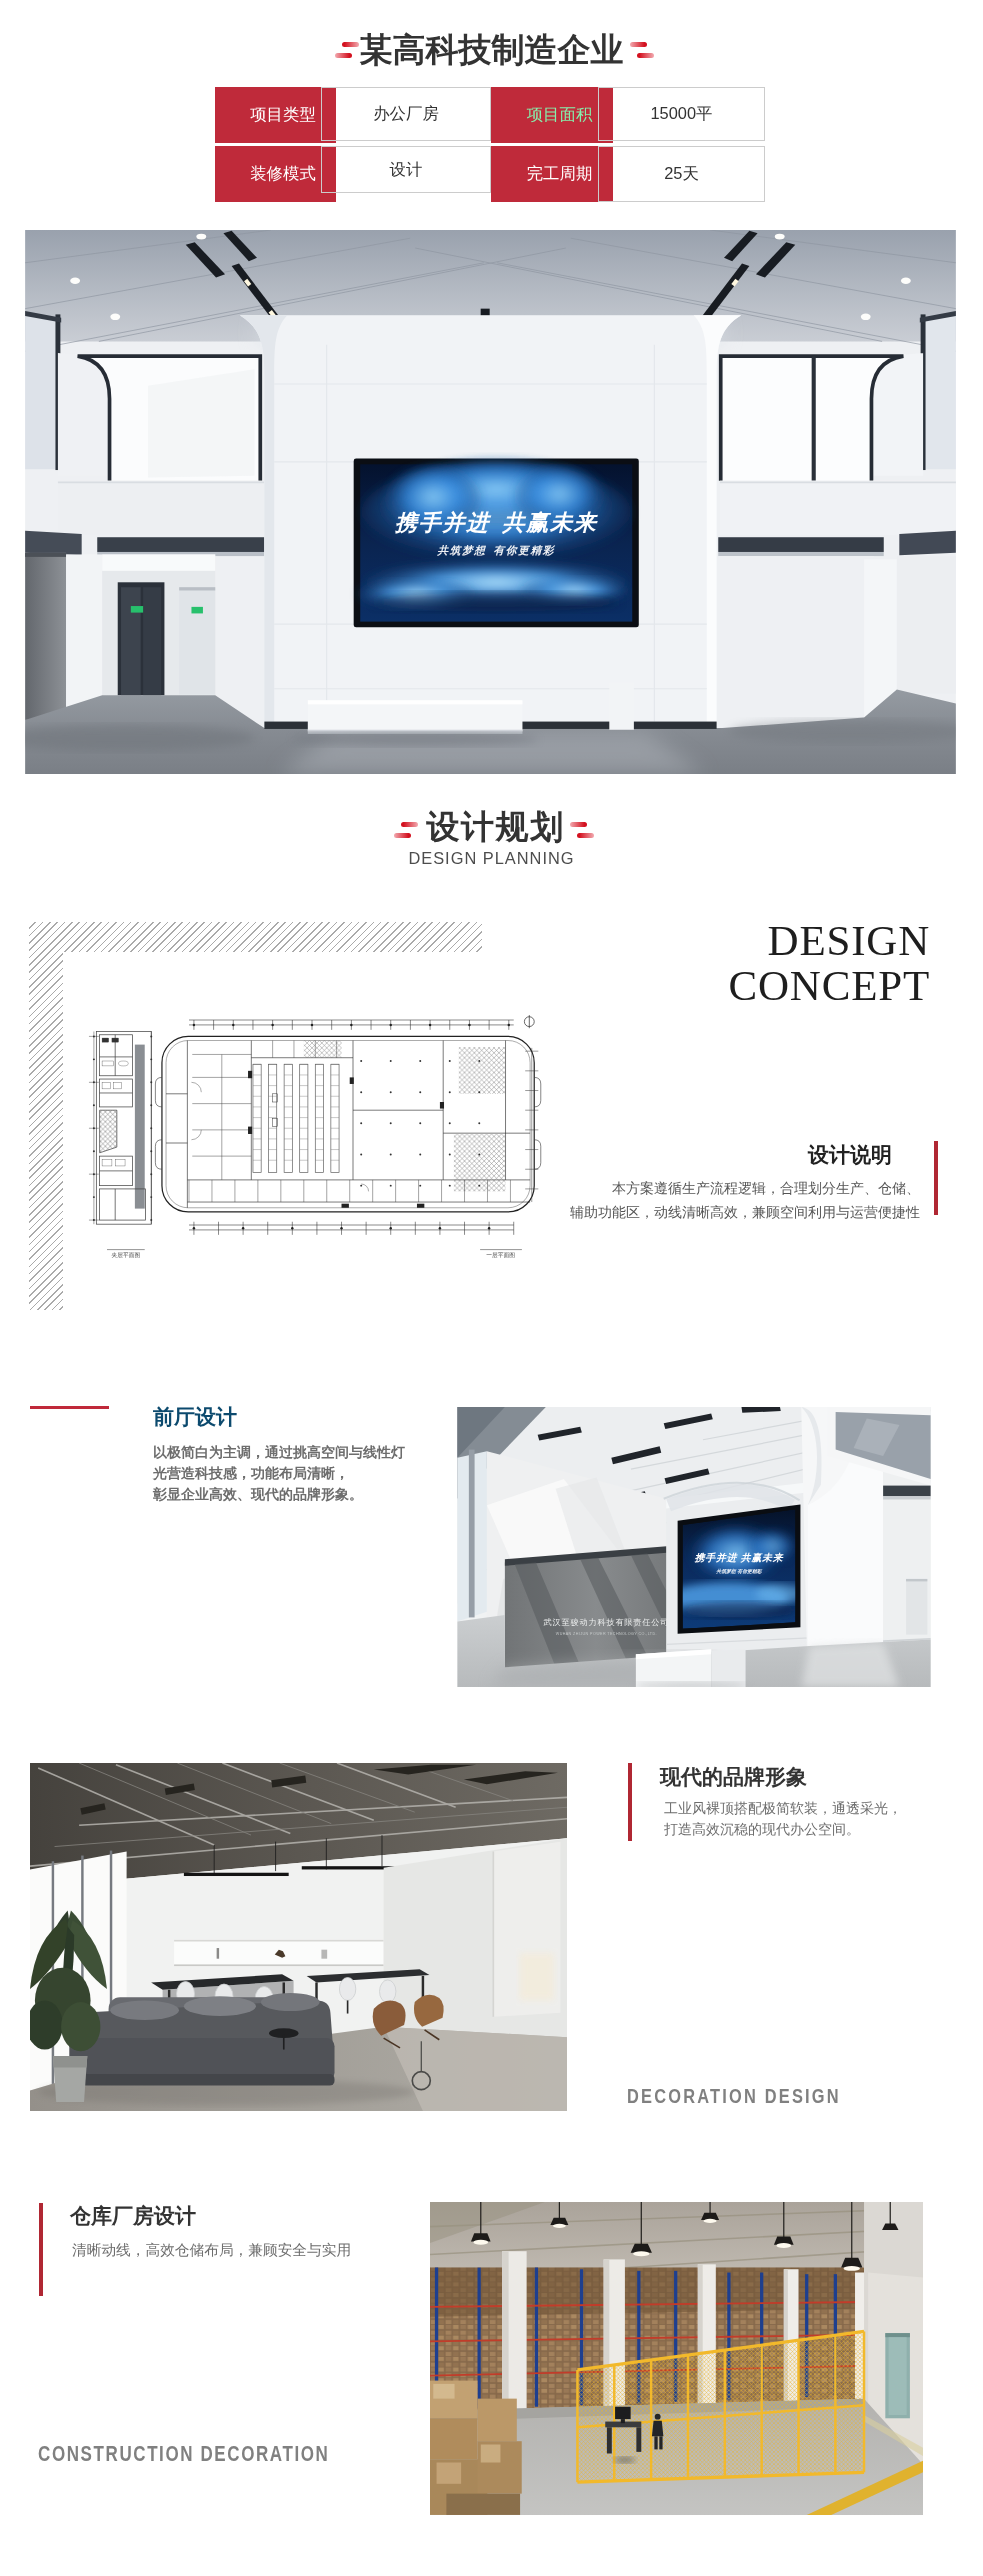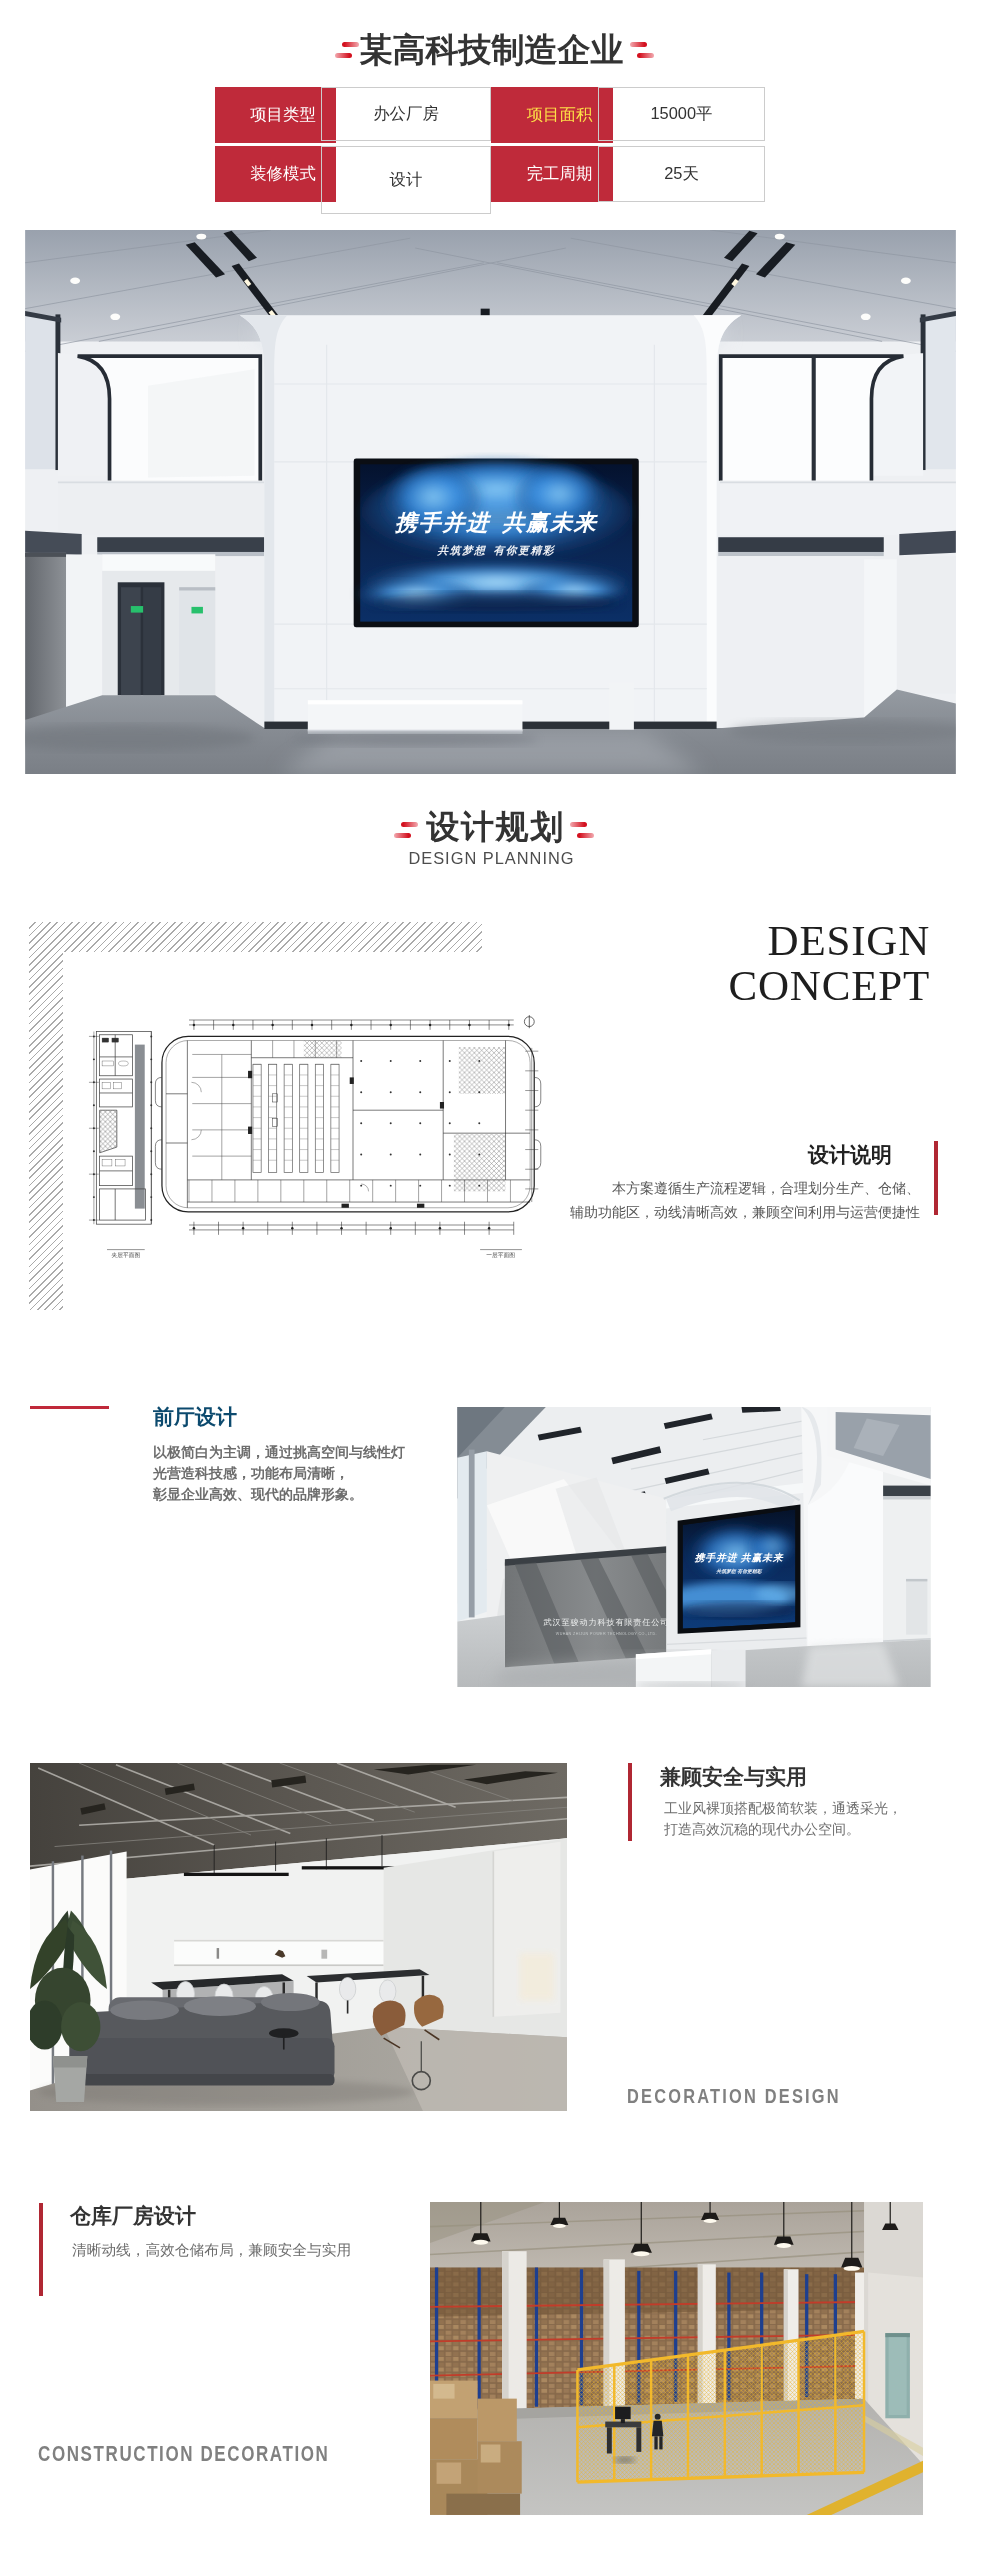--- a/index.html
+++ b/index.html
@@ -24,24 +24,24 @@
       <div class="b2"></div>
     </div>
   <div class="mark flip" style="left:630px;top:42px;">
       <div class="b1"></div>
       <div class="b2"></div>
     </div>
 
   <div class="abs" style="left:215px;top:87px;width:550px;height:115px;">
     <div class="abs red" style="left:0;top:0;width:106px;height:56px;color:#fff;font-size:16.4px;display:flex;align-items:center;justify-content:center;">项目类型</div>
     <div class="abs" style="left:106px;top:0;width:170px;height:54px;border:0.8px solid #ccc;box-sizing:border-box;color:#333;font-size:16.4px;display:flex;align-items:center;justify-content:center;">办公厂房</div>
-    <div class="abs red" style="left:276px;top:0;width:107px;height:56px;color:#fde047;font-size:16.4px;display:flex;align-items:center;justify-content:center;">项目面积</div>
+    <div class="abs red" style="left:276px;top:0;width:107px;height:56px;color:#86efac;font-size:16.4px;display:flex;align-items:center;justify-content:center;">项目面积</div>
     <div class="abs" style="left:383px;top:0;width:167px;height:54px;border:0.8px solid #ccc;box-sizing:border-box;color:#333;font-size:16.4px;display:flex;align-items:center;justify-content:center;">15000平</div>
     <div class="abs red" style="left:0;top:59px;width:106px;height:56px;color:#fff;font-size:16.4px;display:flex;align-items:center;justify-content:center;">装修模式</div>
-    <div class="abs" style="left:106px;top:59px;width:170px;height:68px;border:0.8px solid #ccc;box-sizing:border-box;color:#333;font-size:16.4px;display:flex;align-items:center;justify-content:center;">设计</div>
+    <div class="abs" style="left:106px;top:59px;width:170px;height:47px;border:0.8px solid #ccc;box-sizing:border-box;color:#333;font-size:16.4px;display:flex;align-items:center;justify-content:center;">设计</div>
     <div class="abs red" style="left:276px;top:59px;width:107px;height:56px;color:#fff;font-size:16.4px;display:flex;align-items:center;justify-content:center;">完工周期</div>
     <div class="abs" style="left:383px;top:59px;width:167px;height:56px;border:0.8px solid #ccc;box-sizing:border-box;color:#333;font-size:16.4px;display:flex;align-items:center;justify-content:center;">25天</div>
   </div>
 
   <div class="abs" style="left:25.4px;top:230px;width:931px;height:544px;">
     <svg width="931" height="544" viewBox="0 0 1136 664" xmlns="http://www.w3.org/2000/svg">
       <defs>
         <linearGradient id="ceil" x1="0" y1="0" x2="0" y2="1">
           <stop offset="0" stop-color="#99a1ad"></stop>
             <stop offset="0.55" stop-color="#b4bac3"></stop>
@@ -761,21 +761,21 @@
         <ellipse cx="62" cy="322" rx="24" ry="30" fill="#3d4e35"></ellipse>
       </g>
       <path d="M28,358 h42 l-4,56 h-34 z" fill="#a5a7a4"></path>
       <path d="M28,358 h42 l-1,14 h-40 z" fill="#8f918e"></path>
 
       <circle cx="478" cy="388" r="11" fill="none" stroke="#4a4a48" stroke-width="2"></circle>
       <line x1="478" y1="377" x2="478" y2="340" stroke="#4a4a48" stroke-width="1.5"></line>
     </svg>
   </div>
   <div class="abs" style="left:628px;top:1763px;width:4.1px;height:78px;background:#b02733;"></div>
-  <div class="abs" style="left:660px;top:1763px;font-size:21px;font-weight:bold;color:#333;">兼顾安全与实用</div>
+  <div class="abs" style="left:660px;top:1763px;font-size:21px;font-weight:bold;color:#333;">现代的品牌形象</div>
   <div class="abs" style="left:664px;top:1798px;width:311px;font-size:14px;color:#6d6d6d;line-height:21px;">工业风裸顶搭配极简软装，通透采光，<br>打造高效沉稳的现代办公空间。</div>
   <div class="abs stencil" style="left:627px;top:2085px;font-size:16.4px;letter-spacing:2.2px;transform:scaleY(1.2);">DECORATION DESIGN</div>
 
   <div class="abs" style="left:39px;top:2203px;width:4.1px;height:93px;background:#b02733;"></div>
   <div class="abs" style="left:70px;top:2202px;font-size:21px;font-weight:bold;color:#333;">仓库厂房设计</div>
   <div class="abs" style="left:72px;top:2241px;font-size:14.7px;color:#6d6d6d;">清晰动线，高效仓储布局，兼顾安全与实用</div>
   <div class="abs stencil" style="left:38px;top:2441px;font-size:17px;letter-spacing:1.6px;transform:scaleY(1.32);">CONSTRUCTION DECORATION</div>
 
   <div class="abs" style="left:430px;top:2202px;width:493px;height:313px;">
     <svg width="493" height="313" viewBox="0 0 602 382" xmlns="http://www.w3.org/2000/svg">

